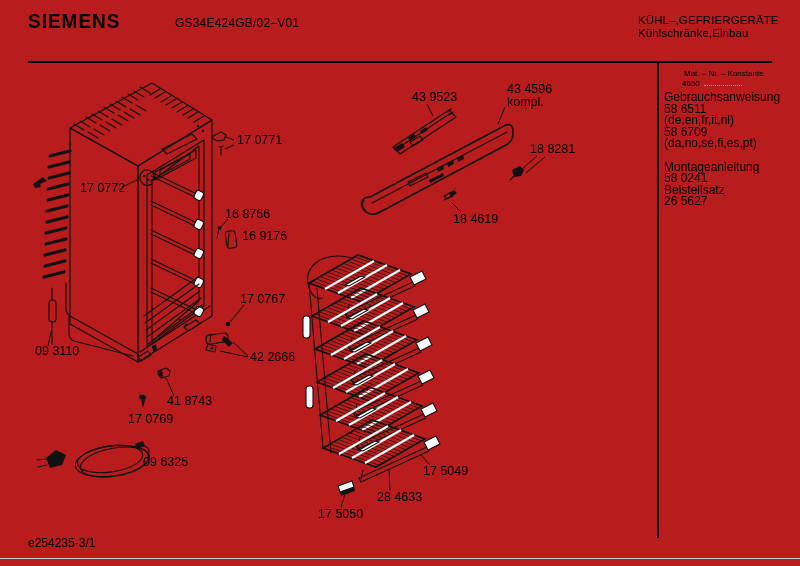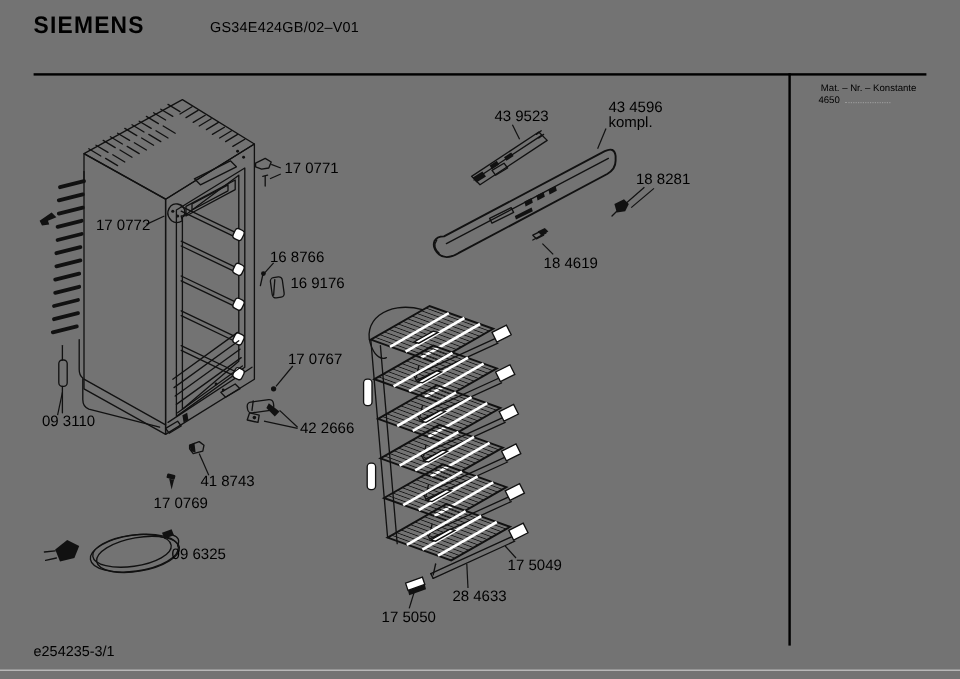--- a/index.html
+++ b/index.html
@@ -1,17 +1,17 @@
 <!DOCTYPE html>
 <html><head>
 <meta charset="utf-8">
 <style>
   html,body{margin:0;padding:0;background:#fff;}
   .page{
-    position:relative;width:800px;height:566px;background:#737373;overflow:hidden;
+    position:relative;width:800px;height:566px;background:#b91c1c;overflow:hidden;
     font-family:"Liberation Sans",sans-serif;color:#000;
   }
   .abs{position:absolute;}
   .brand{left:28px;top:11px;font-size:19px;font-weight:bold;letter-spacing:1px;transform:scaleY(1.05);}
   .model{left:163px;top:16px;font-size:12px;letter-spacing:.2px;margin-left:12px;}
   .category{left:638px;top:14px;font-size:11.5px;line-height:13px;letter-spacing:.1px;}
   .rule-h{left:28px;top:61px;width:744px;height:2px;background:#000;}
   .rule-v{left:657px;top:61px;width:2px;height:477px;background:#000;}
   .info{left:664px;top:69px;width:130px;}
   .info .small{font-size:8px;line-height:9px;white-space:nowrap;padding-left:20px;}
@@ -30,26 +30,42 @@
   .leader{stroke:#111;stroke-width:1;fill:none;}
   text.plabel{font-size:12.5px;fill:#000;font-family:"Liberation Sans",sans-serif;}
 </style>
 </head>
 <body>
 
 <div class="page">
 
   <div class="abs brand">SIEMENS</div>
   <div class="abs model">GS34E424GB/02–V01</div>
+  <div class="abs category">
+    <div>KÜHL–,GEFRIERGERÄTE</div>
+    <div>Kühlschränke,Einbau</div>
+  </div>
   <div class="abs rule-h"></div>
   <div class="abs rule-v"></div>
 
   <div class="abs info">
     <div class="small">Mat. – Nr. – Konstante</div>
     <div class="small val"><span>4650</span><span class="dotfill"></span></div>
+    <div class="lines">
+      <div class="ip-line">Gebrauchsanweisung</div>
+      <div class="ip-line">58 6511</div>
+      <div class="ip-line">(de,en,fr,it,nl)</div>
+      <div class="ip-line">58 6709</div>
+      <div class="ip-line">(da,no,se,fi,es,pt)</div>
+      <div class="ip-line"></div>
+      <div class="ip-line">Montageanleitung</div>
+      <div class="ip-line">58 0241</div>
+      <div class="ip-line">Beistellsatz</div>
+      <div class="ip-line">26 5627</div>
+    </div>
   </div>
 
   <div class="abs footer">e254235-3/1</div>
   <div class="abs page-edge"></div>
 
   <svg class="draw" width="800" height="566" viewBox="0 0 800 566">
     <defs>
       <pattern id="hatch" width="3.4" height="3.4" patternUnits="userSpaceOnUse" patternTransform="rotate(20)">
         <line x1="0" y1="0" x2="3.4" y2="0" stroke="#111" stroke-width="1.3"></line>
       </pattern>

